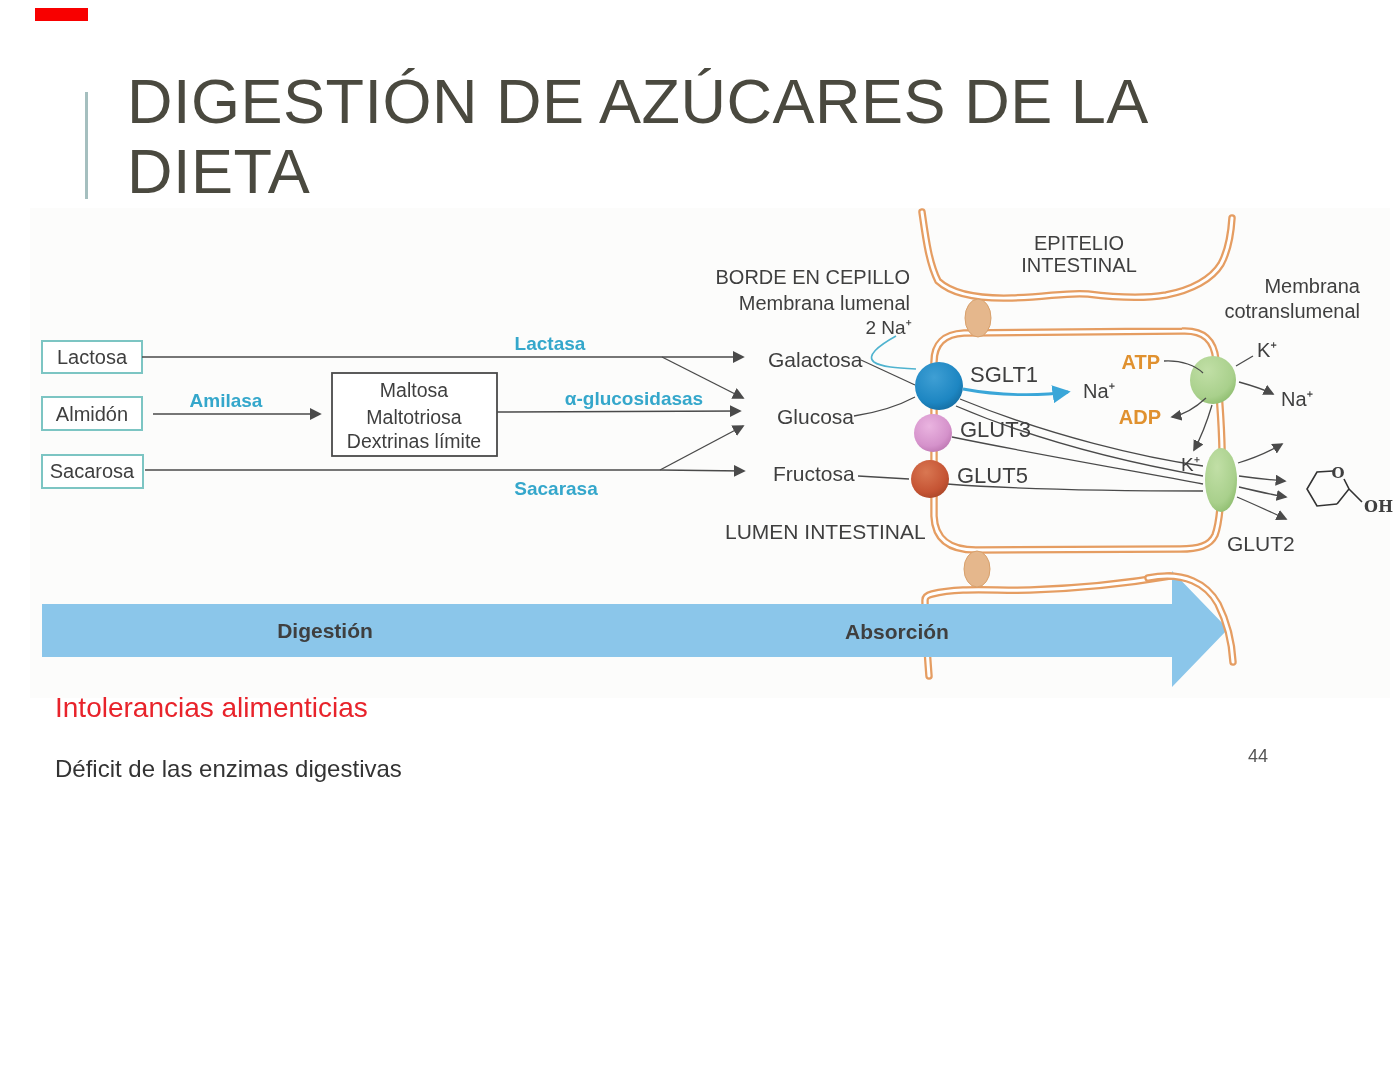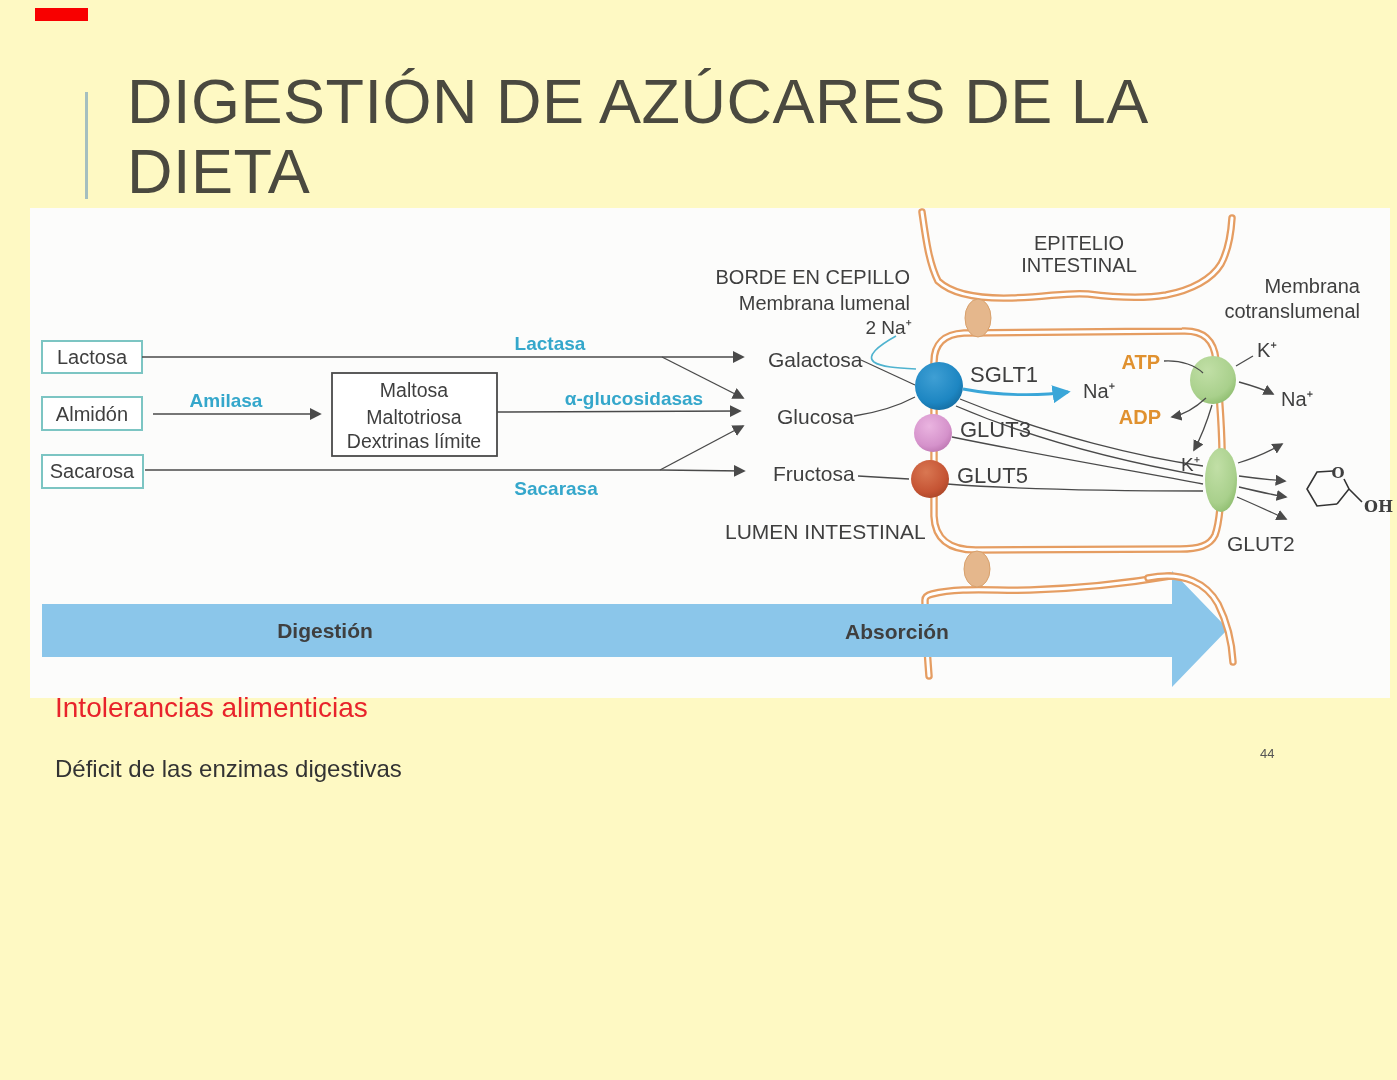--- a/index.html
+++ b/index.html
@@ -1,25 +1,25 @@
 <!DOCTYPE html>
 <html><head>
 <meta charset="utf-8">
 <style>
   html,body{margin:0;padding:0;background:#e9e9e9;}
-  .slide{position:relative;width:1397px;height:1080px;background:#fef9c3;overflow:hidden;
+  .slide{position:relative;width:1397px;height:1080px;background:#ffffff;overflow:hidden;
          font-family:"Liberation Sans",sans-serif;}
   .red-marker{position:absolute;left:35px;top:8px;width:53px;height:13px;background:#f80000;}
   .accent-bar{position:absolute;left:85px;top:92px;width:3px;height:107px;background:#a5bfbf;}
   .title{position:absolute;left:127px;top:66px;width:1100px;
          font-size:63px;line-height:70px;color:#4a493f;letter-spacing:.5px;
          white-space:pre-line;font-weight:400;}
   .note-red{position:absolute;left:55px;top:692px;font-size:28px;color:#e8232b;}
   .note-dark{position:absolute;left:55px;top:755px;font-size:24px;color:#333333;}
-  .page-num{position:absolute;left:1248px;top:746px;font-size:13px;color:#555555;margin-left:12px;}
+  .page-num{position:absolute;left:1248px;top:746px;font-size:18px;color:#555555;}
   svg.diagram{position:absolute;left:0;top:0;}
   svg text{font-family:"Liberation Sans",sans-serif;fill:#3f3f3f;}
   .mem-o{stroke:#e59d62;stroke-width:7.5;fill:none;stroke-linecap:round;}
   .mem-i{stroke:#ffffff;stroke-width:3;fill:none;stroke-linecap:round;}
   .gl{stroke:#4a4a4a;stroke-width:1.4;fill:none;}
   .gl2{stroke:#4a4a4a;stroke-width:1.3;fill:none;}
   .boxteal{fill:#ffffff;stroke:#7cc5c3;stroke-width:2;}
   .boxgray{fill:#ffffff;stroke:#4a4a4a;stroke-width:1.8;}
   .enz{fill:#35a7cb;font-size:19px;font-weight:600;}
   .lbl{font-size:21px;}

